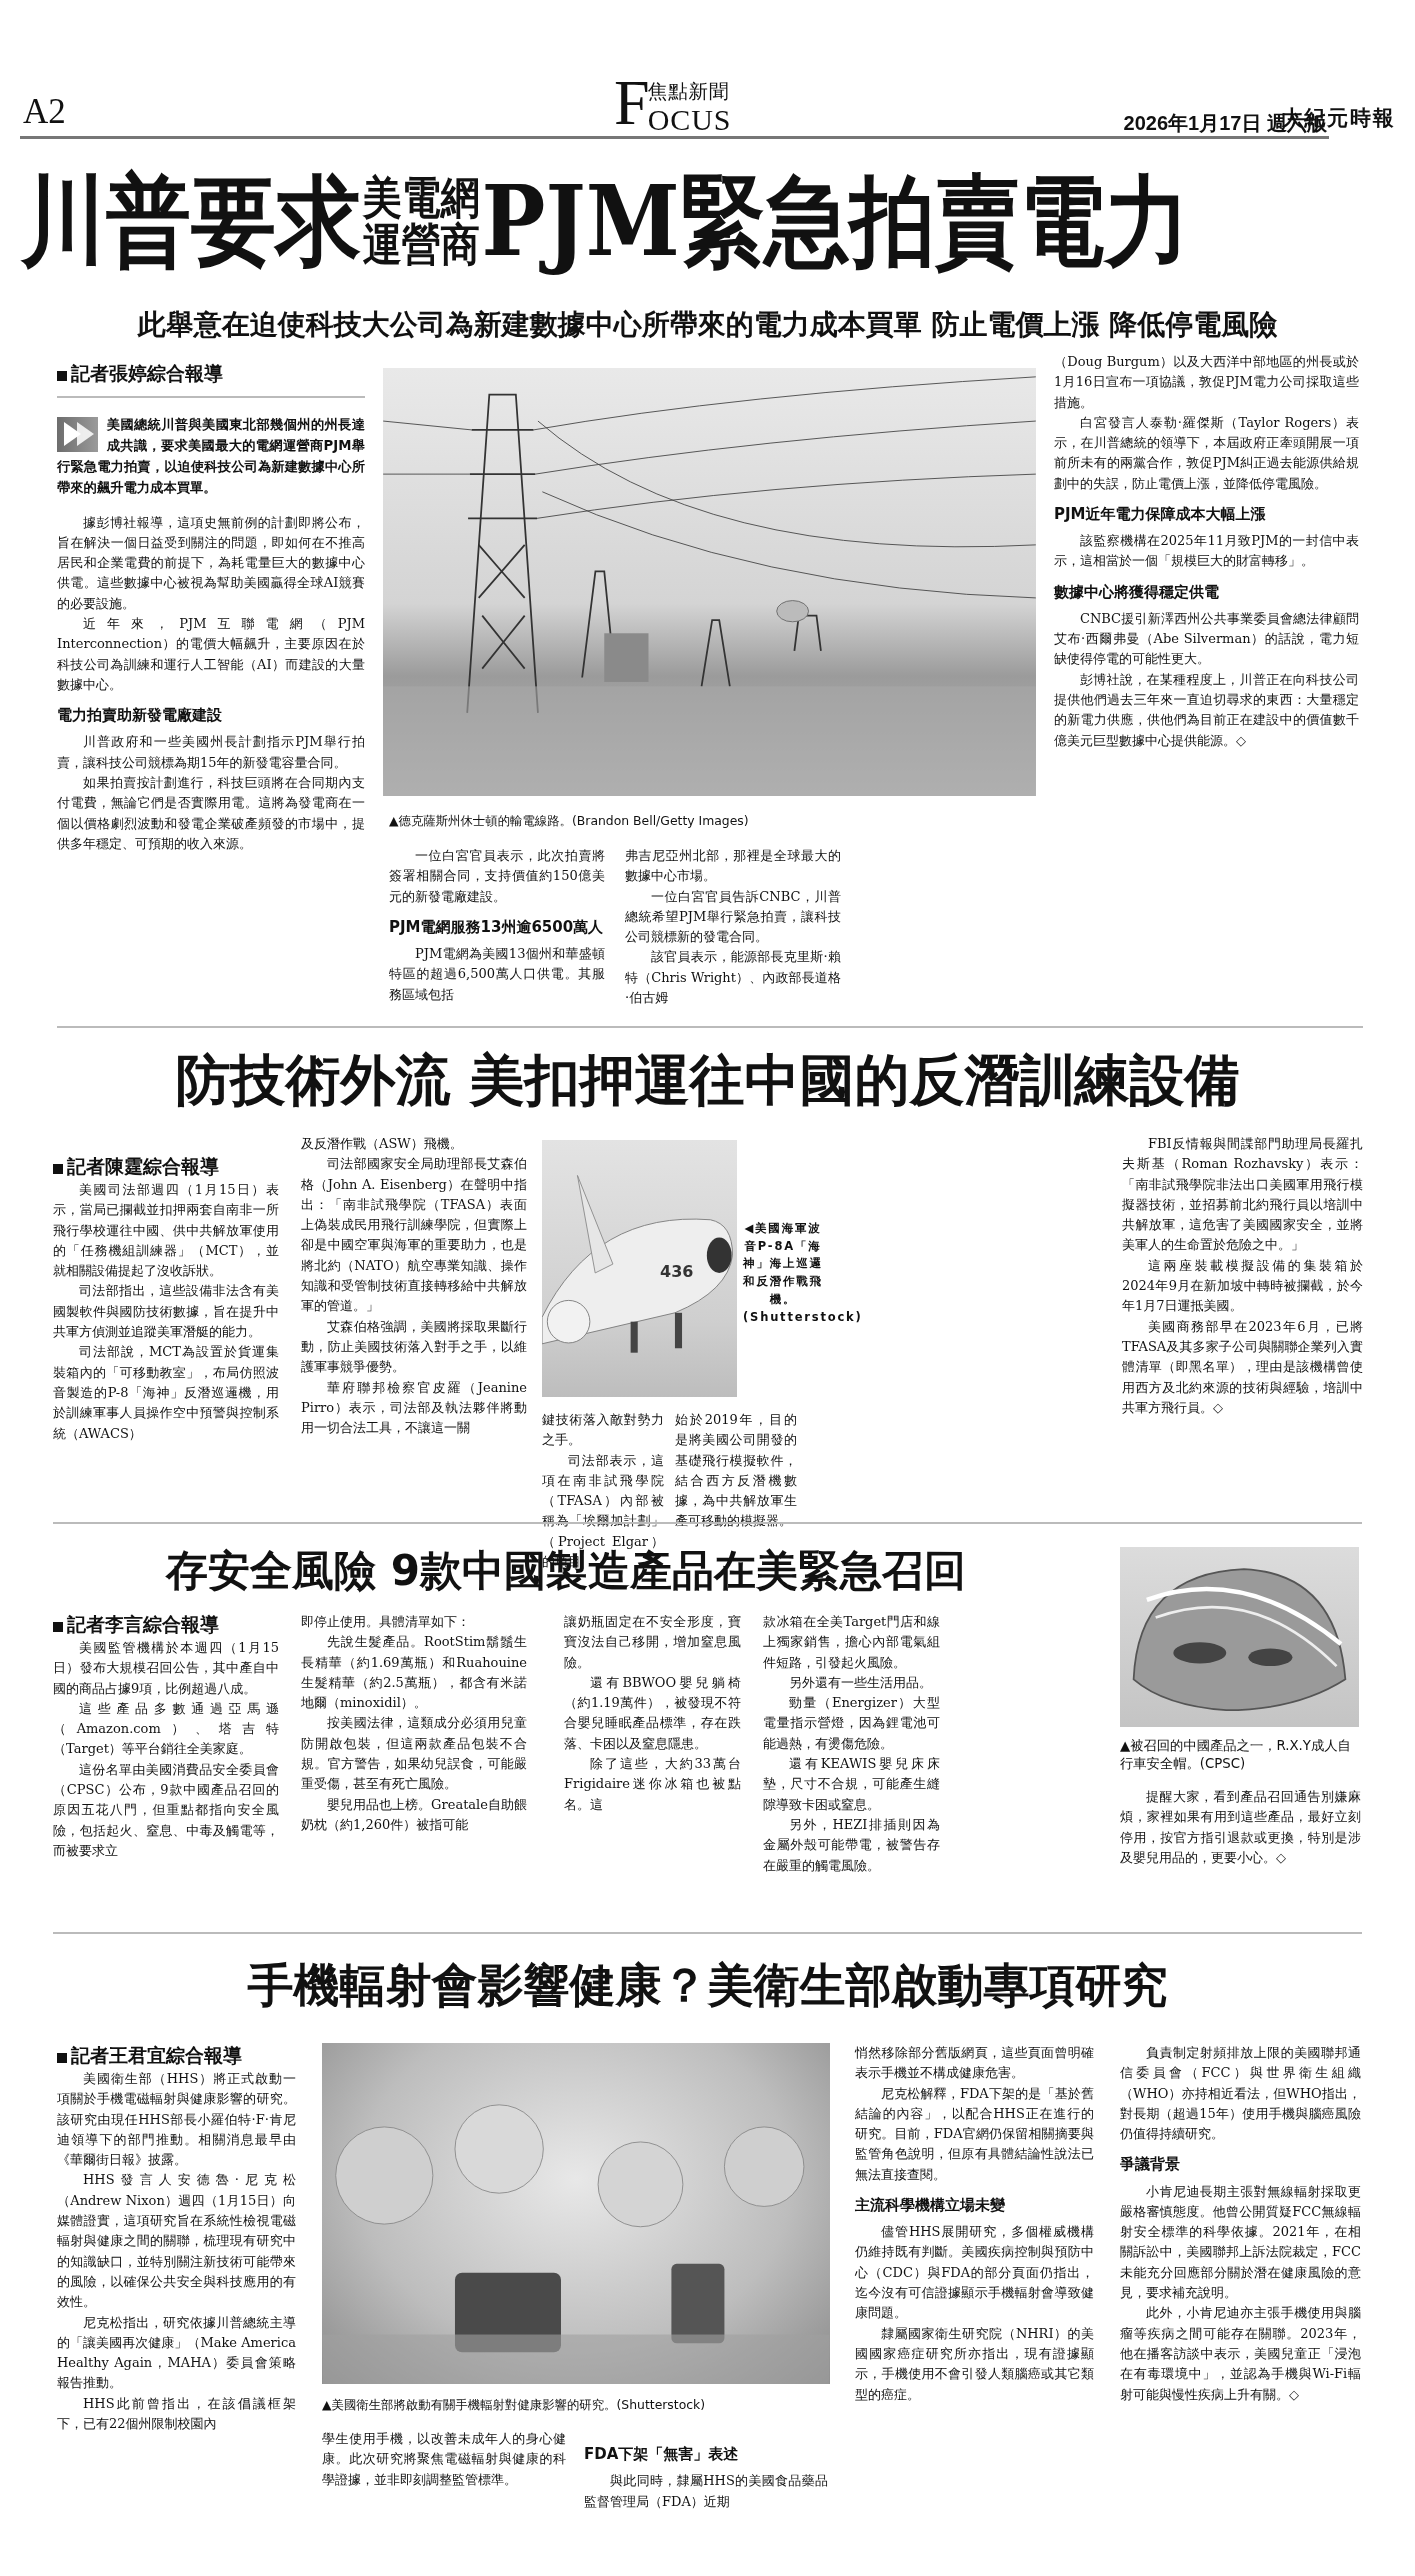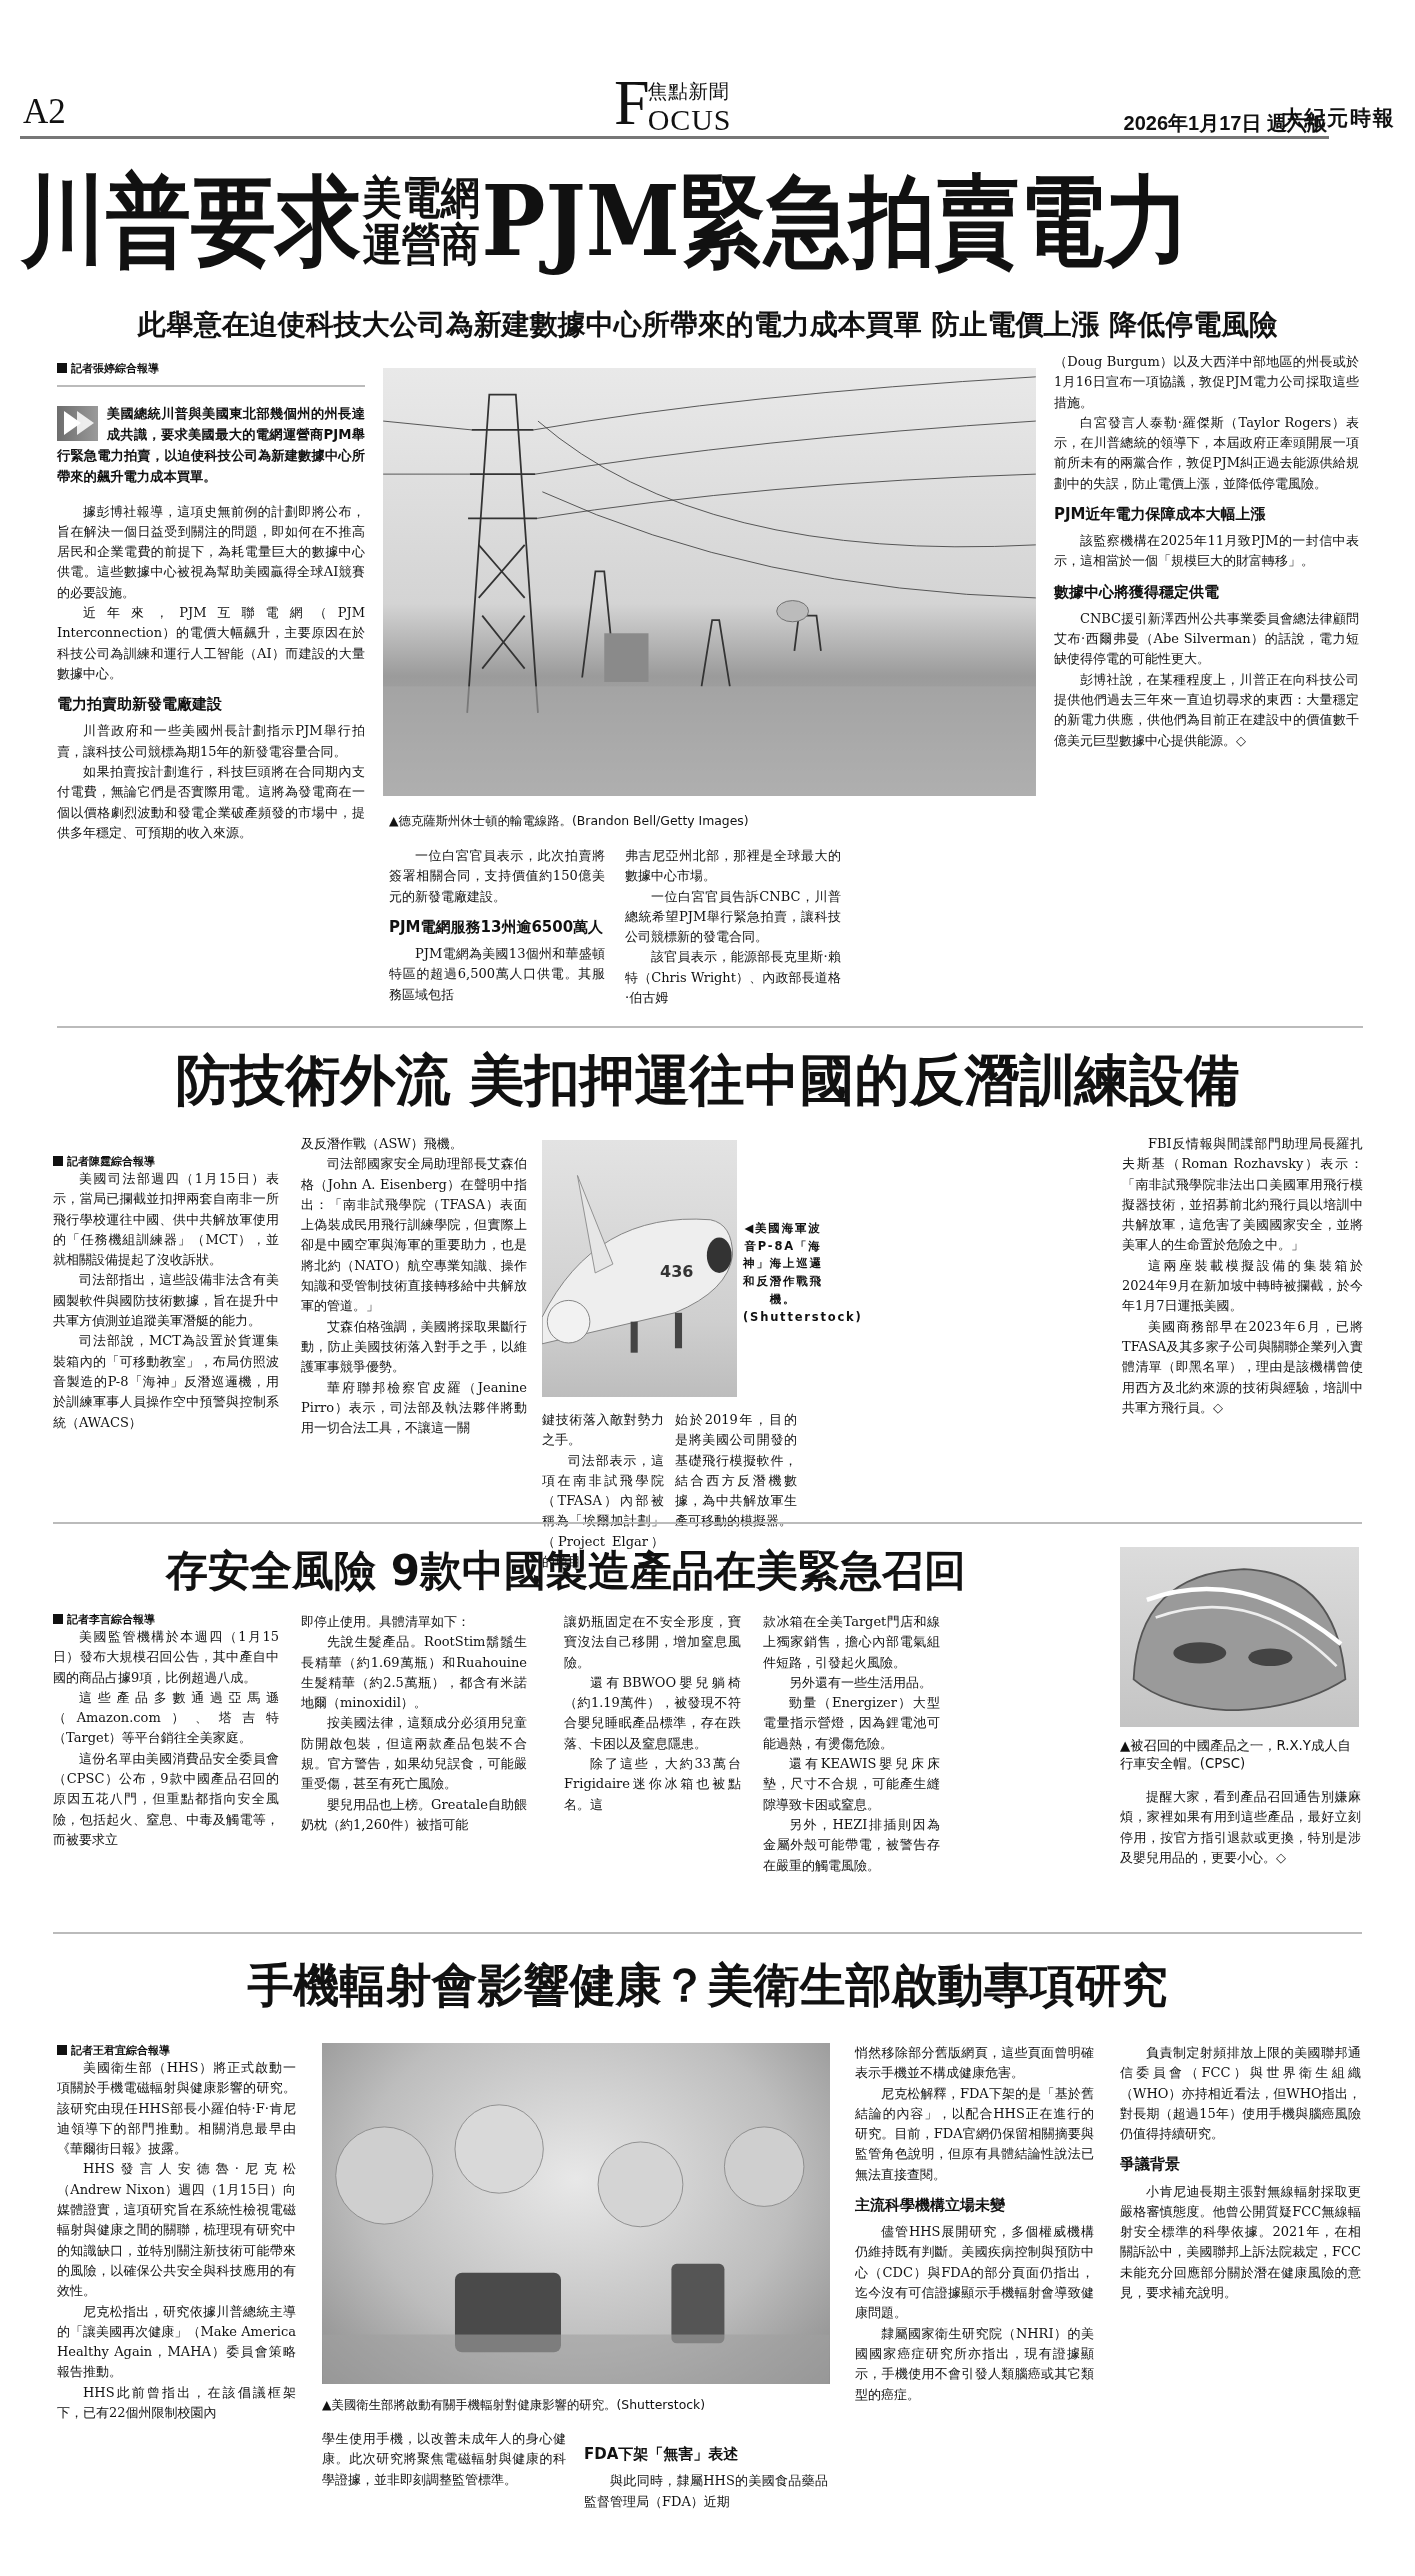--- a/index.html
+++ b/index.html
@@ -19,21 +19,21 @@
   .dateline { right: 88px; top: 110px; font-size: 20px; font-weight: bold; font-family: "Liberation Sans", sans-serif; }
   .paper-logo { right: 19.5px; top: 104px; font-size: 21px; font-weight: bold; font-family: Liberation Sans, sans-serif; letter-spacing: 1.8px; }
   .mast-rule { left: 19.5px; top: 136px; width: 1309px; height: 2.7px; background: #777; }
 
   
   .h1 { left: 21px; top: 165px; width: 1327px; height: 97px; display: flex; align-items: center;
         font-family: "DejaVu Serif", serif; font-weight: bold; font-size: 85px; line-height: 1; transform: scaleY(1.15); transform-origin: top left; }
   .h1 .small-stack { display: inline-flex; flex-direction: column; font-size: 39px; line-height: 1.05; margin: 0 1.8px; }
   .sub1 { left: 0; width: 1415px; top: 306px; text-align: center; font-size: 28px; font-weight: bold; font-family: "DejaVu Sans", sans-serif; }
 
-  .byline { font-family: "DejaVu Sans", sans-serif; font-weight: bold; font-size: 11px; }
+  .byline { font-family: "DejaVu Sans", sans-serif; font-weight: bold; font-size: 19px; }
   .byline::before { content: ""; display: inline-block; width: 9.7px; height: 9.7px; background: #111; margin-right: 4.4px; vertical-align: -0.9px; }
   .rule { background: #bbb; height: 1.8px; }
 
   .col { font-size: 13px; line-height: 20.3px; text-align: justify; }
   .col p { text-indent: 2em; }
   .col .nind { text-indent: 0; }
   .subhead { font-family: "DejaVu Sans", sans-serif; font-weight: bold; font-size: 15px; line-height: 23px; margin: 8.8px 0 5.3px; }
   .lead { font-family: "DejaVu Sans", sans-serif; font-weight: bold; font-size: 13.3px; line-height: 21px; text-align: justify; }
   .lead-icon { float: left; width: 41px; height: 35px; margin: 3.5px 8.8px 1.8px 0; position: relative; background: linear-gradient(90deg,#6d6d6d,#9a9a9a); }
   .lead-icon::before { content: ""; position: absolute; left: 7px; top: 5.3px; border-left: 17.7px solid #fff; border-top: 12.4px solid transparent; border-bottom: 12.4px solid transparent; }
@@ -255,14 +255,15 @@
   <p class="nind">悄然移除部分舊版網頁，這些頁面曾明確表示手機並不構成健康危害。</p>
   <p>尼克松解釋，FDA下架的是「基於舊結論的內容」，以配合HHS正在進行的研究。目前，FDA官網仍保留相關摘要與監管角色說明，但原有具體結論性說法已無法直接查閱。</p>
   <div class="subhead">主流科學機構立場未變</div>
   <p>儘管HHS展開研究，多個權威機構仍維持既有判斷。美國疾病控制與預防中心（CDC）與FDA的部分頁面仍指出，迄今沒有可信證據顯示手機輻射會導致健康問題。</p>
   <p>隸屬國家衛生研究院（NHRI）的美國國家癌症研究所亦指出，現有證據顯示，手機使用不會引發人類腦癌或其它類型的癌症。</p>
 </div>
 <div class="abs col" style="left:1120px; top:2043px; width:241px;">
   <p>負責制定射頻排放上限的美國聯邦通信委員會（FCC）與世界衛生組織（WHO）亦持相近看法，但WHO指出，對長期（超過15年）使用手機與腦癌風險仍值得持續研究。</p>
   <div class="subhead">爭議背景</div>
   <p>小肯尼迪長期主張對無線輻射採取更嚴格審慎態度。他曾公開質疑FCC無線輻射安全標準的科學依據。2021年，在相關訴訟中，美國聯邦上訴法院裁定，FCC未能充分回應部分關於潛在健康風險的意見，要求補充說明。</p>
+  <p>此外，小肯尼迪亦主張手機使用與腦瘤等疾病之間可能存在關聯。2023年，他在播客訪談中表示，美國兒童正「浸泡在有毒環境中」，並認為手機與Wi-Fi輻射可能與慢性疾病上升有關。◇</p>
 </div>
 
 
 </body></html>

